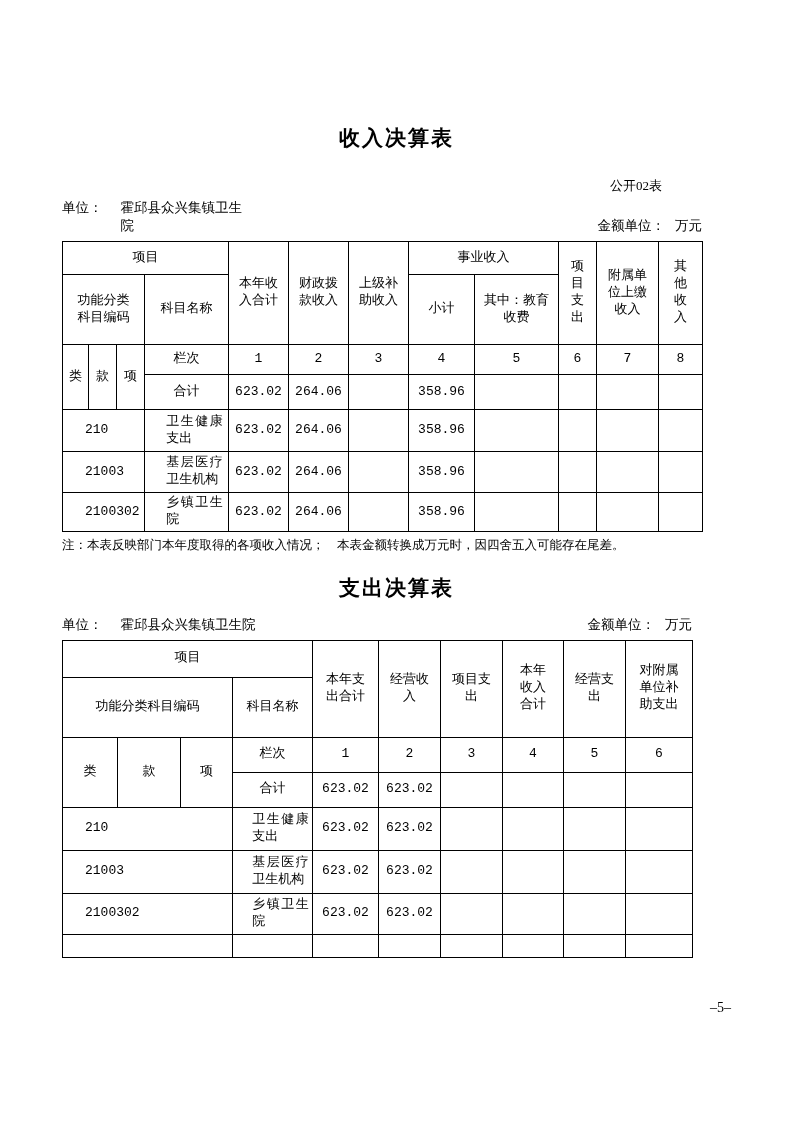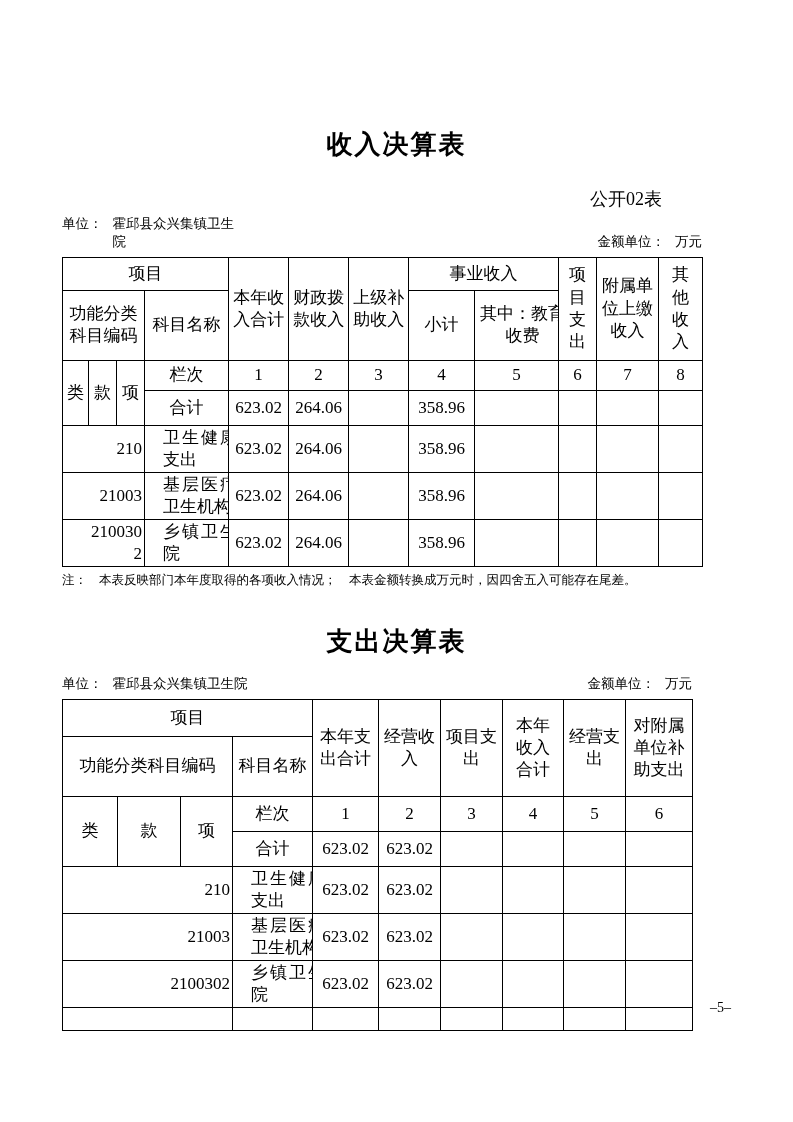--- a/index.html
+++ b/index.html
@@ -1,49 +1,49 @@
 <!DOCTYPE html>
 <html><head>
 <meta charset="utf-8">
 <style>
   html,body{margin:0;padding:0;}
   body{
     width:793px;height:1122px;background:#ffffff;color:#000;
     font-family:"Liberation Serif","DejaVu Serif",serif;
   }
   .page{position:relative;width:793px;height:1122px;padding:112px 62px 0 62px;box-sizing:border-box;}
-  .doc-title{text-align:center;font-size:26px;font-weight:700;letter-spacing:2px;line-height:1.2;}
-  .sec2-title{margin-top:37px;}
-  .sheet-label{font-size:18px;text-align:right;box-sizing:border-box;}
+  .doc-title{text-align:center;font-size:21px;font-weight:700;letter-spacing:2px;line-height:1.2;}
+  .sec2-title{margin-top:22px;}
+  .sheet-label{font-size:13px;text-align:right;box-sizing:border-box;}
   .sheet-label.s1{width:640px;padding-right:40px;margin-top:26px;}
   .sheet-label.s2{width:630px;padding-right:30px;margin-top:12px;}
   .meta{display:flex;justify-content:space-between;align-items:flex-end;font-size:13.5px;margin-top:4px;box-sizing:border-box;}
   .meta.m1{width:640px;}
   .meta.m2{width:630px;}
   .unit-label{display:inline-block;vertical-align:top;}
-  .unit-value{margin-left:10px;}
+  .unit-value{margin-left:18px;}
   .unit-value.wrap{display:inline-block;width:9.4em;vertical-align:top;}
   .amount-value{margin-left:10px;}
-  table{border-collapse:collapse;table-layout:fixed;margin-top:6px;font-size:17px;}
+  table{border-collapse:collapse;table-layout:fixed;margin-top:6px;font-size:13px;font-family:Liberation Mono, monospace;}
   .t1{width:640px;}
   .t2{width:630px;}
   td{border:1px solid #000;text-align:center;vertical-align:middle;padding:1px 2px;line-height:1.3;overflow:hidden;word-break:break-all;box-sizing:border-box;}
-  .code-cell{text-align:right;padding-left:22px;margin-left:12px;}
+  .code-cell{text-align:left;padding-left:22px;margin-left:12px;}
   .w1{display:inline-block;width:1.1em;}
   .w2{display:inline-block;width:2.15em;}
   .w3{display:inline-block;width:3.25em;}
   .w4{display:inline-block;width:4.3em;}
   .w5{display:inline-block;width:5.35em;}
   .nm{display:inline-block;width:4.35em;text-align:justify;margin-left:16px;}
   .t1 .rA{height:33px;} .t1 .rB{height:70px;} .t1 .rC{height:30px;} .t1 .rT{height:35px;}
   .t1 .rD1{height:42px;} .t1 .rD2{height:41px;} .t1 .rD3{height:39px;}
   .t2 .rA{height:37px;} .t2 .rB{height:60px;} .t2 .rC{height:35px;} .t2 .rT{height:35px;}
   .t2 .rD1{height:43px;} .t2 .rD2{height:43px;} .t2 .rD3{height:41px;} .t2 .rE{height:23px;}
   .note{font-size:12.5px;margin-top:5px;}
-  .note .note-text{margin-left:12px;}
+  .note .note-text{}
   .page-number{position:absolute;right:62px;top:1000px;font-size:14px;}
 </style>
 </head>
 <body>
 
 <div class="page">
 
   <h1 class="doc-title">收入决算表</h1>
 
   <div class="sheet-label s1">公开02表</div>

